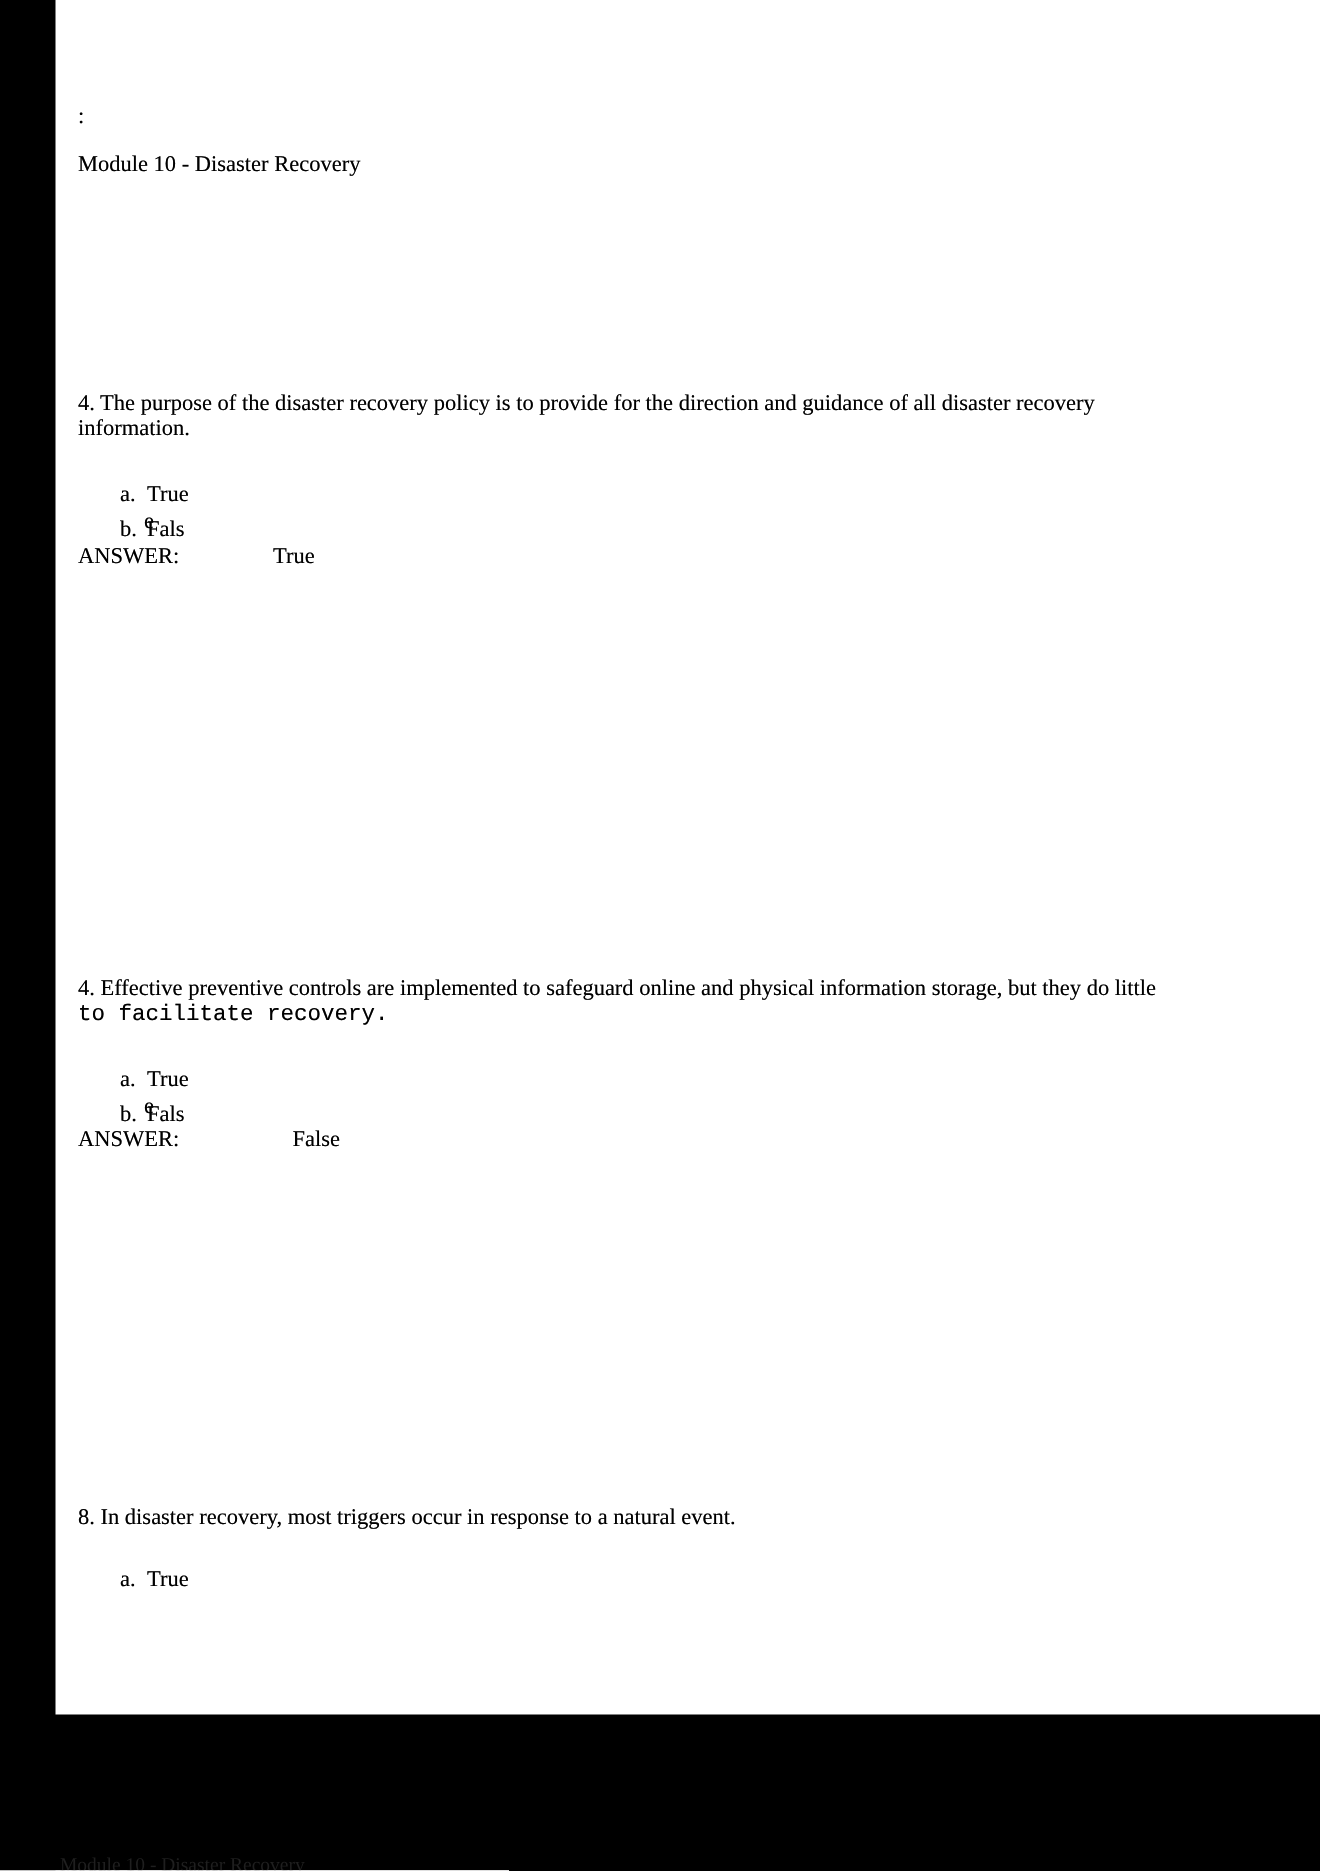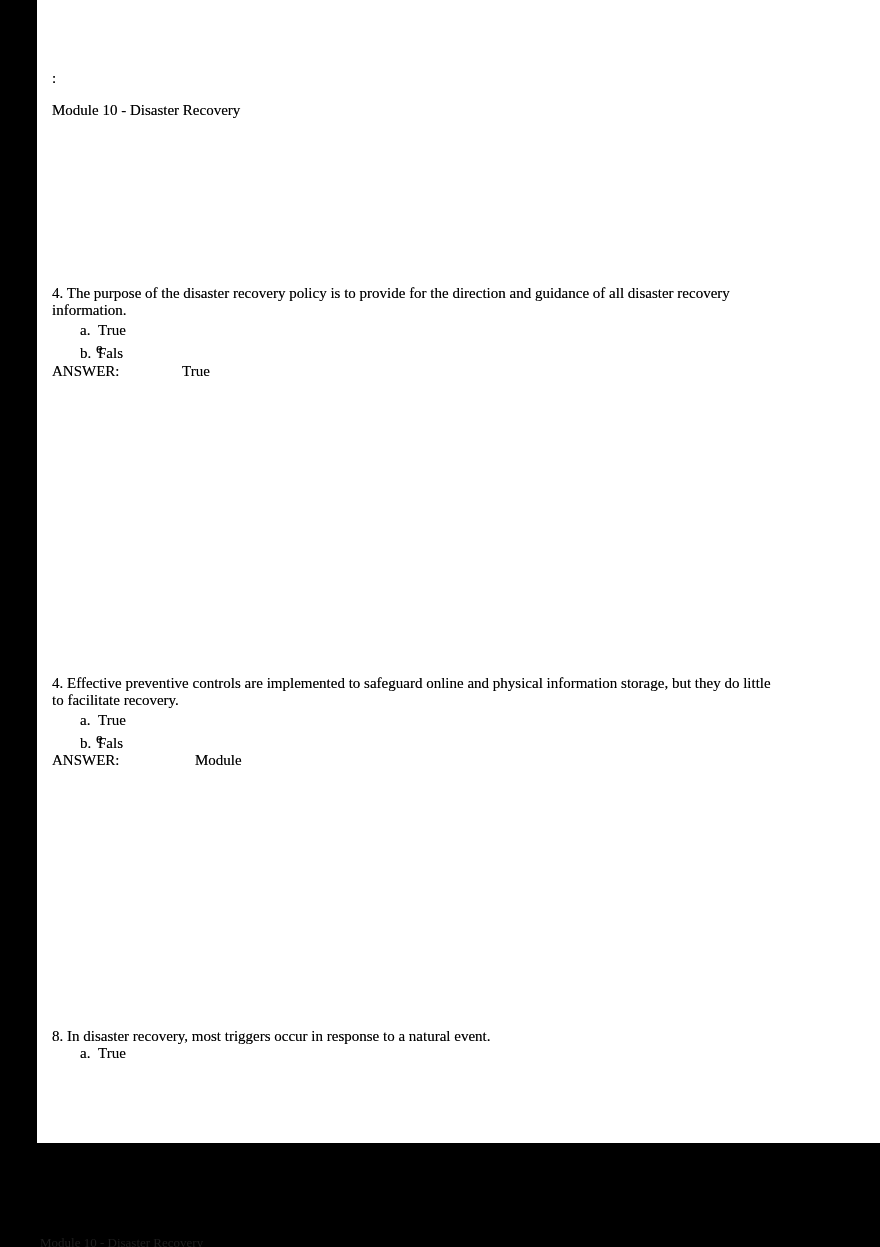--- a/index.html
+++ b/index.html
@@ -13,21 +13,21 @@
     color: #000000;
   }
   .ln {
     position: absolute;
     font-size: 15px;
     line-height: 17px;
     white-space: nowrap;
     color: #000000;
     text-shadow: 0 0 0.4px rgba(0,0,0,0.55); 
   }
-  .q-line { left: 52px; margin-top: 24px; }
+  .q-line { left: 52px; }
   .opt { left: 80px; margin-top: 23px; }
   .opt .marker { display: inline-block; min-width: 18px; }
   .opt-overflow { left: 96px; }
   .answer-label { left: 52px; }
   .left-bar {
     position: absolute;
     left: 0; top: 0;
     width: 37px; height: 1247px;
     background: #000000;
   }
@@ -67,30 +67,30 @@
     <div class="ln opt" style="top:322px;">
       <span class="marker">b.</span><span>Fals</span>
     </div>
     <div class="ln opt-overflow" style="top:340px;">e</div>
     <div class="ln answer-label" style="top:363px;">ANSWER:</div>
     <div class="ln" style="left:182px; top:363px;">True</div>
   </div>
 
   <div>
     <div class="ln q-line" style="top:651px;">4. Effective preventive controls are implemented to safeguard online and physical information storage, but they do little</div>
-    <div class="ln q-line" style="top:668px;">to facilitate recovery.</div>
+    <div class="ln q-line" style="top:668px;font-family:Liberation Mono, monospace;">to facilitate recovery.</div>
     <div class="ln opt" style="top:689px;">
       <span class="marker">a.</span><span>True</span>
     </div>
     <div class="ln opt" style="top:712px;">
       <span class="marker">b.</span><span>Fals</span>
     </div>
     <div class="ln opt-overflow" style="top:730px;">e</div>
     <div class="ln answer-label" style="top:752px;">ANSWER:</div>
-    <div class="ln" style="left:195px; top:752px;">Module</div>
+    <div class="ln" style="left:195px; top:752px;">False</div>
   </div>
 
   <div>
     <div class="ln q-line" style="top:1004px;">8. In disaster recovery, most triggers occur in response to a natural event.</div>
     <div class="ln opt" style="top:1022px;">
       <span class="marker">a.</span><span>True</span>
     </div>
   </div>
 
   <div class="bottom-region">

